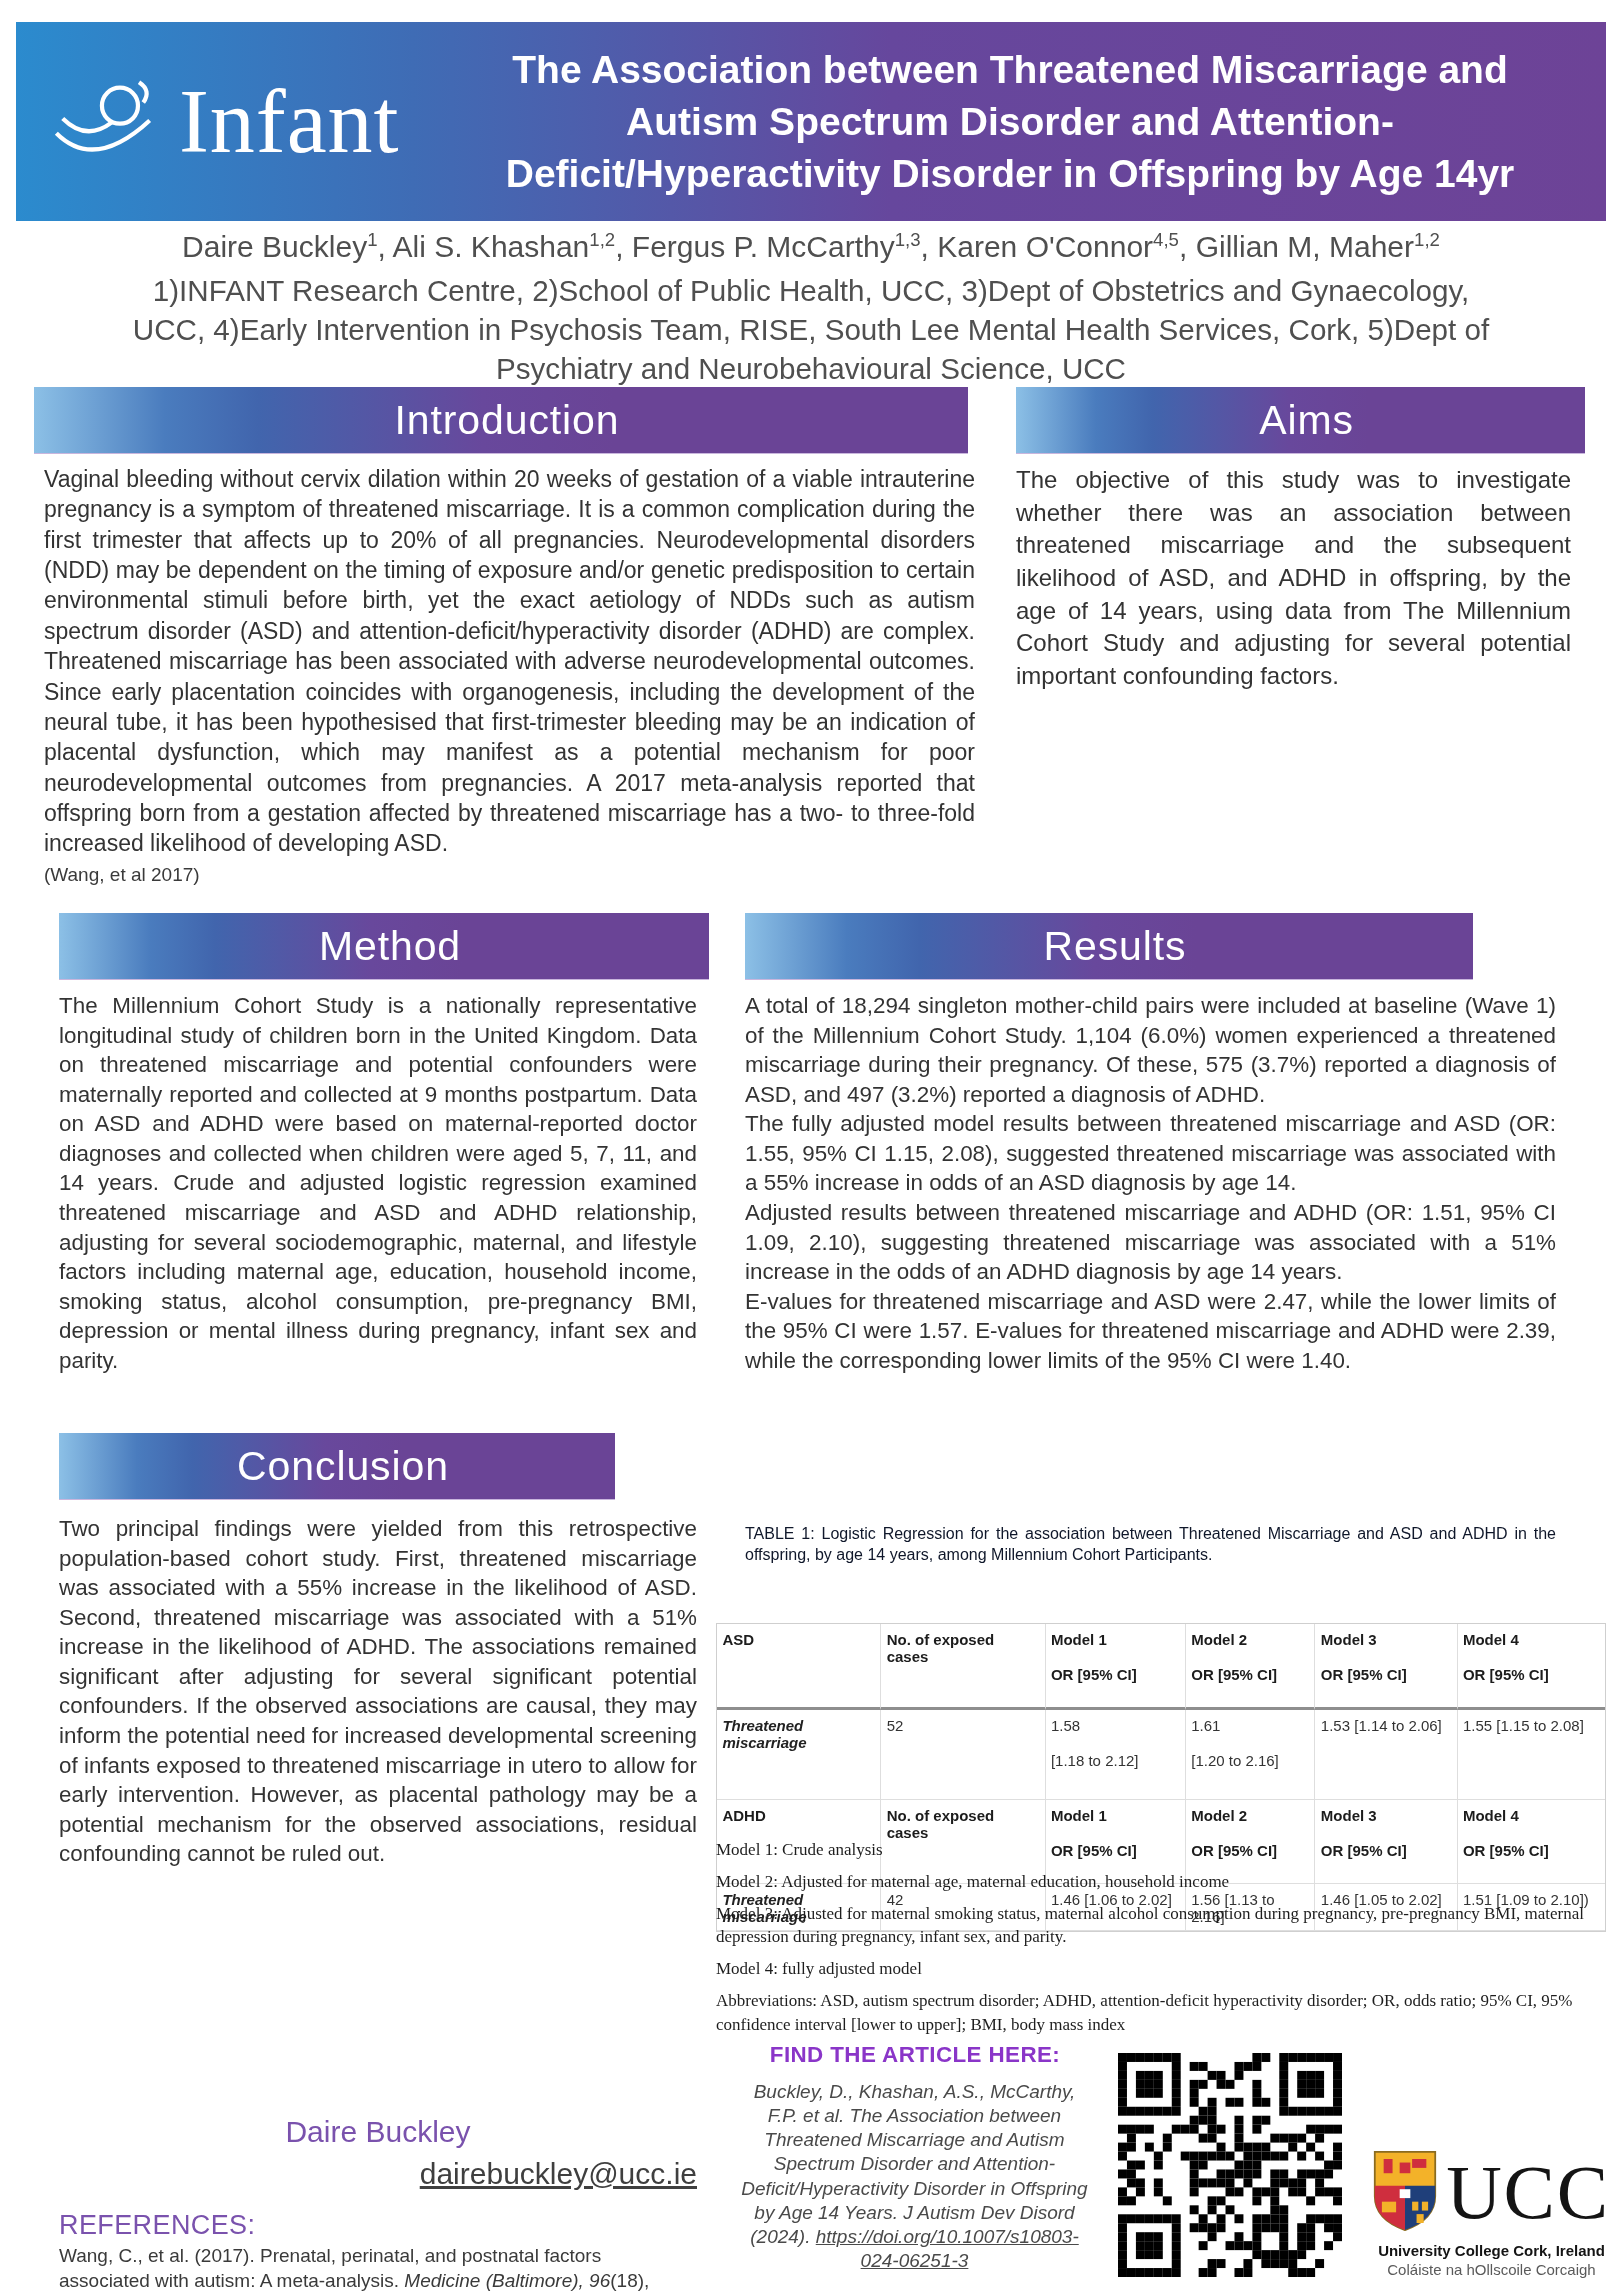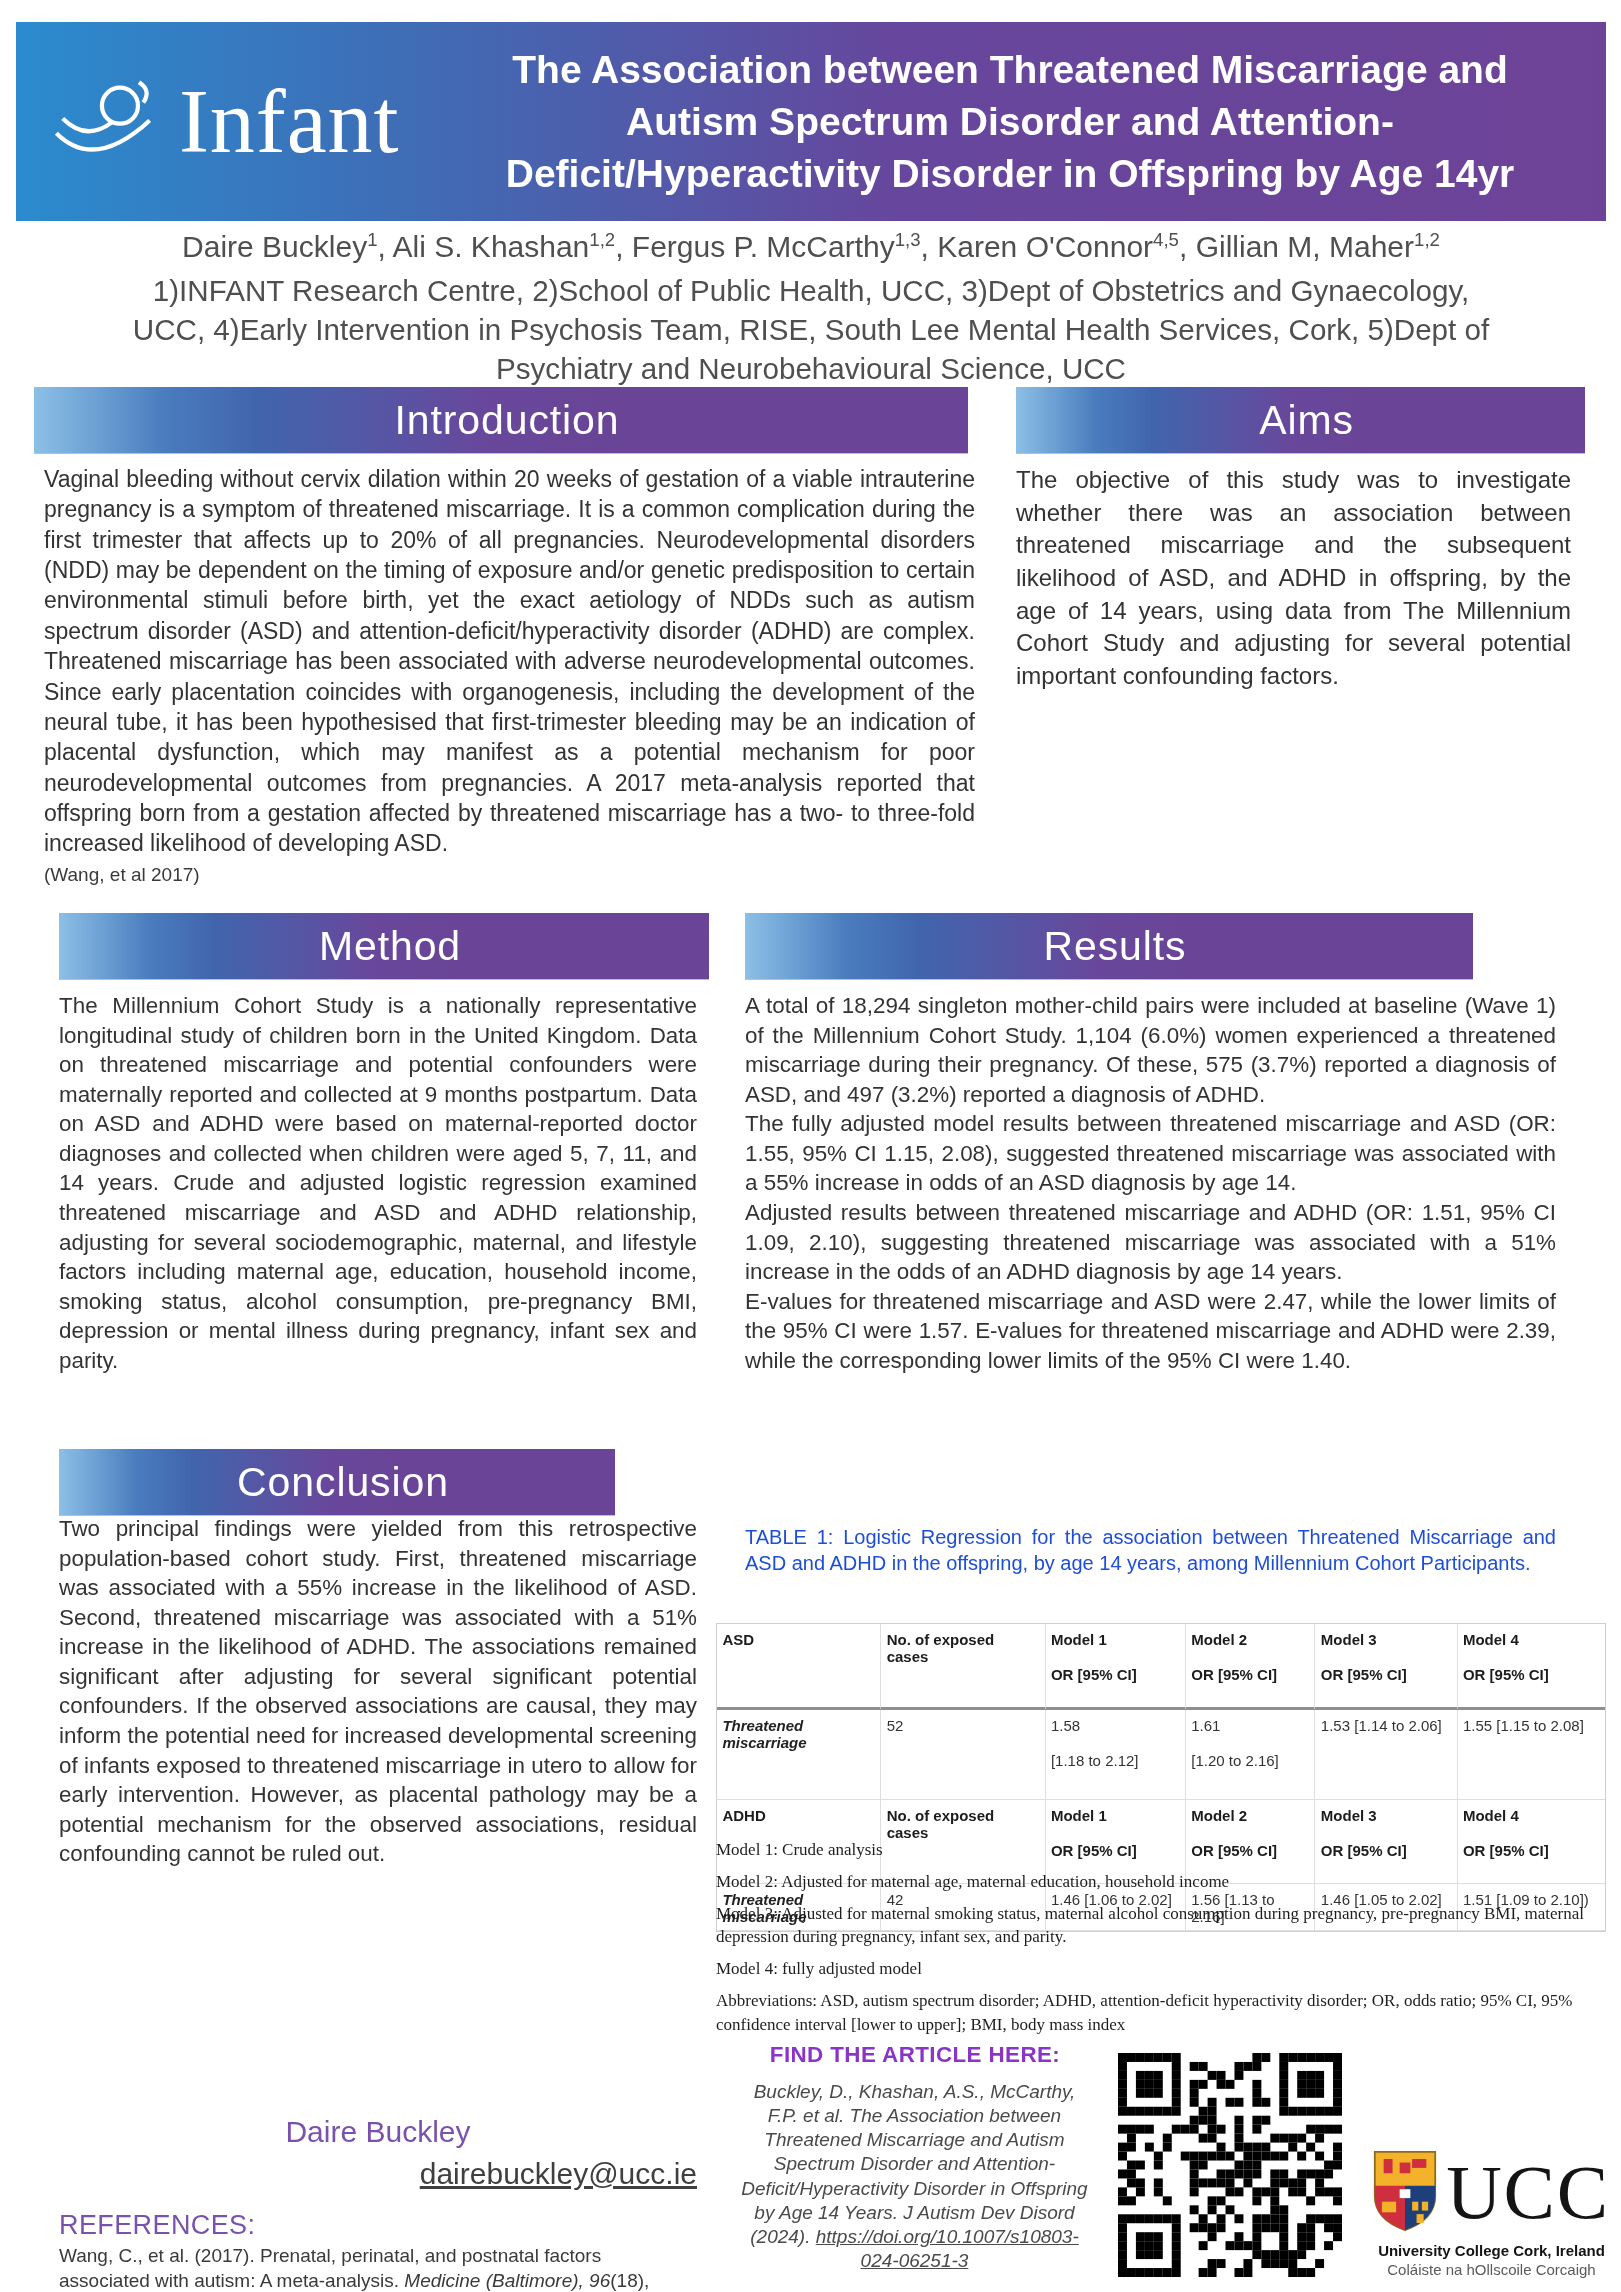--- a/index.html
+++ b/index.html
@@ -27,38 +27,38 @@
     position:absolute;height:66px;display:flex;align-items:center;justify-content:center;
     background:linear-gradient(90deg,#8cc0e6 0%,#4a7cbe 14%,#4165ad 24%,#68489c 48%,#6a4496 62%,#6a4496 100%);
     color:#fff;font-size:41px;font-weight:400;letter-spacing:0.9px;
     border-bottom:1.8px solid #c9b6dd;
     padding-left:12px;
   }
   .bar-intro{left:34px;top:387px;width:922px;}
   .bar-aims{left:1016px;top:387px;width:557px;}
   .bar-method{left:59px;top:913px;width:638px;}
   .bar-results{left:745px;top:913px;width:716px;}
-  .bar-conclusion{left:59px;top:1433px;width:544px;margin-top:16px;}
+  .bar-conclusion{left:59px;top:1433px;width:544px;}
   .bar-contact{
     left:59px;top:1999px;width:638px;height:90px;
     background:linear-gradient(180deg,#3e8ed6 0%,#2f6cb0 45%,#4b55a5 72%,#7a3db3 100%);
     border:1.8px solid #a9c7e9;border-bottom:5.4px solid #8440b4;
   }
   
   .body-text{position:absolute;text-align:justify;font-size:22.4px;line-height:1.32;color:#333;}
   .txt-intro{left:44px;top:464px;width:931px;font-size:23px;}
   .cite-small{font-size:19px;text-align:left;color:#3a3a3a;margin-top:3.6px;}
   .txt-aims{left:1016px;top:464px;width:555px;font-size:24px;line-height:1.36;}
   .txt-method{left:59px;top:991px;width:638px;}
   .txt-results{left:745px;top:991px;width:811px;}
   .txt-conclusion{left:59px;top:1514px;width:638px;}
   
   .tbl-caption{
     position:absolute;left:745px;top:1524px;width:811px;
-    color:#1d4ed8;font-size:20px;line-height:1.3;text-align:justify;
+    color:#0f172a;font-size:16px;line-height:1.3;text-align:justify;
   }
   .tbl{
     position:absolute;left:716px;top:1623px;width:888px;
     display:grid;grid-template-columns:18.5% 18.5% 15.8% 14.6% 16% 16.6%;
     border:0.9px solid #cfcfcf;background:#fff;font-size:15px;
   }
   .tc{padding:7.2px 9px 5.4px 5.4px;border-right:0.9px solid #dedede;border-bottom:0.9px solid #dedede;}
   .tc:nth-child(6n){border-right:none;}
   .tc .l2{margin-top:18px;}
   .th{font-weight:bold;color:#1c1c1c;}

